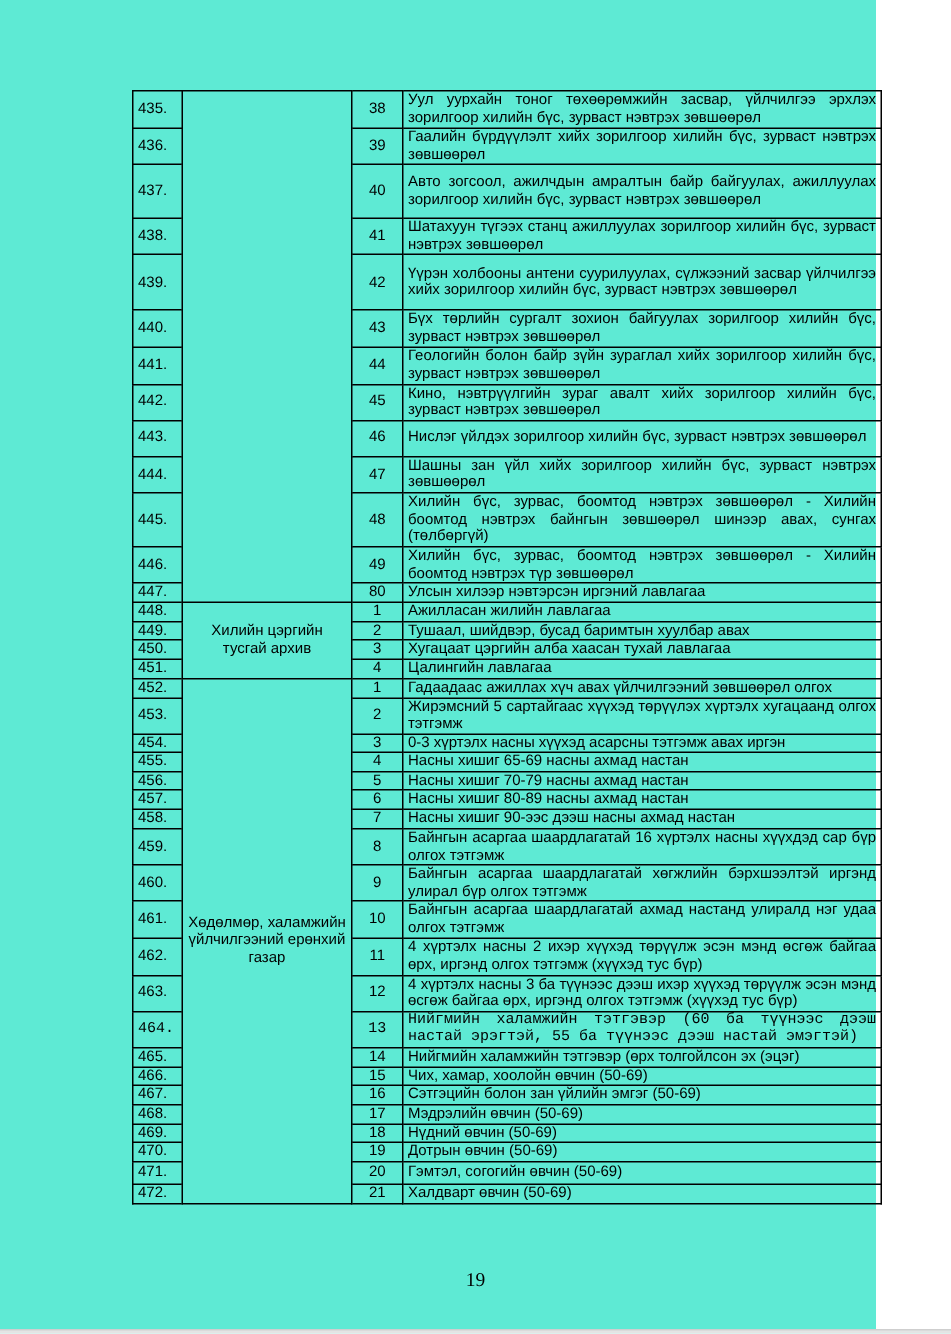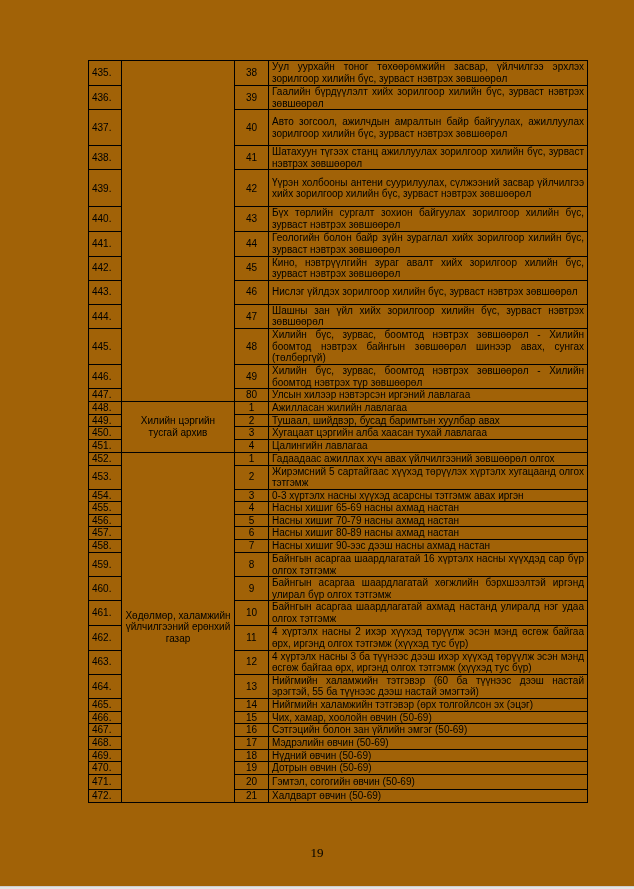--- a/index.html
+++ b/index.html
@@ -1,17 +1,17 @@
 <!DOCTYPE html>
 <html><head>
   <meta charset="utf-8">
   <style>
     html, body { margin: 0; padding: 0; background: #ffffff; }
     body { width: 634px; height: 889px; position: relative; overflow: hidden; font-family: "Liberation Sans", sans-serif; color: #000; }
-    .page { position: absolute; left: 0; top: 0; width: 634px; height: 886px; background: #a16207; }
+    .page { position: absolute; left: 0; top: 0; width: 584px; height: 886px; background: #5eead4; }
     .bottom-strip { position: absolute; left: 0; top: 886px; width: 634px; height: 3px; background: #e4e4e4; border-top: 1px solid #cfcfcf; box-sizing: border-box; }
     table.services { position: absolute; left: 88px; top: 60px; width: 500px; border-collapse: collapse; table-layout: fixed; font-size: 10px; line-height: 11.6px; }
     table.services td { border: 1px solid #000; padding: 0 3px; vertical-align: middle; }
     td.no { width: 26px; text-align: left; padding-left: 4px; }
     td.agency { width: 106px; text-align: center; }
     td.sub { width: 27px; text-align: center; }
     td.desc { text-align: justify; text-align-last: left; padding-left: 4px; padding-right: 4px; }
     .page-number { position: absolute; left: 0; width: 634px; top: 845px; text-align: center; font-family: "Liberation Serif", serif; font-size: 13px; }
   </style>
 </head>
@@ -161,21 +161,21 @@
         <tr style="height: 25px;">
           <td class="no">462.</td>
           <td class="sub">11</td>
           <td class="desc">4 хүртэлх насны 2 ихэр хүүхэд төрүүлж эсэн мэнд өсгөж байгаа өрх, иргэнд олгох тэтгэмж (хүүхэд тус бүр)</td>
         </tr>
         <tr style="height: 24px;">
           <td class="no">463.</td>
           <td class="sub">12</td>
           <td class="desc">4 хүртэлх насны 3 ба түүнээс дээш ихэр хүүхэд төрүүлж эсэн мэнд өсгөж байгаа өрх, иргэнд олгох тэтгэмж (хүүхэд тус бүр)</td>
         </tr>
-        <tr style="height: 24px;">
+        <tr style="height: 24px; font-family: Liberation Mono, monospace;">
           <td class="no">464.</td>
           <td class="sub">13</td>
           <td class="desc">Нийгмийн халамжийн тэтгэвэр (60 ба түүнээс дээш настай эрэгтэй, 55 ба түүнээс дээш настай эмэгтэй)</td>
         </tr>
         <tr style="height: 12px;">
           <td class="no">465.</td>
           <td class="sub">14</td>
           <td class="desc">Нийгмийн халамжийн тэтгэвэр (өрх толгойлсон эх (эцэг)</td>
         </tr>
         <tr style="height: 12px; padding-left: 17px;">

